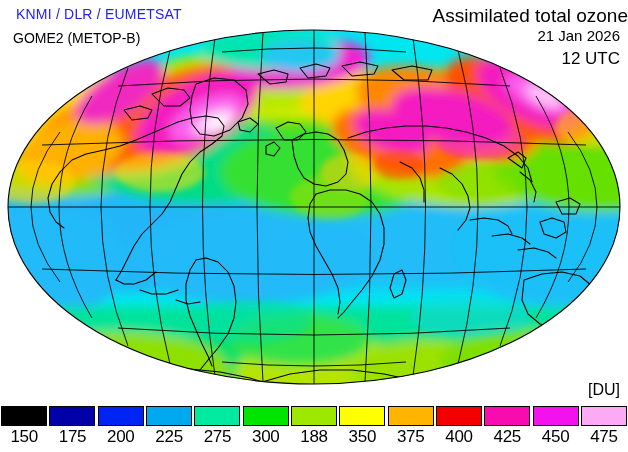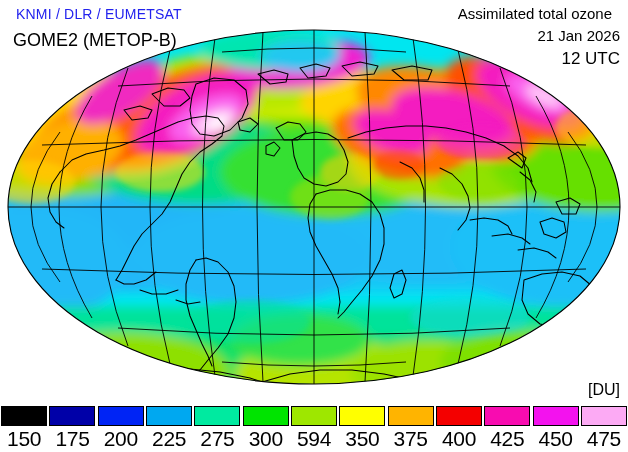--- a/index.html
+++ b/index.html
@@ -8,36 +8,36 @@
     background:#ffffff;
     font-family:"Liberation Sans", sans-serif;
     overflow:hidden;
     position:relative;
   }
   #root{position:relative;width:628px;height:320px;}
 
   
   .hdr{position:absolute;white-space:nowrap;}
   #credit{left:16px;top:6px;font-size:14px;color:#2222ee;letter-spacing:.2px;}
-  #instrument{left:13px;top:30px;font-size:18px;color:#000;}
-  #title-right{right:16px;top:5px;font-size:15px;color:#000;text-align:center;}
+  #instrument{left:13px;top:30px;font-size:14px;color:#000;}
+  #title-right{right:0;top:5px;font-size:19px;color:#000;text-align:center;}
   #date-right{right:8px;top:27px;font-size:15px;color:#000;text-align:left;}
   #utc-right{right:8px;top:49px;font-size:17px;color:#000;text-align:center;}
 
   
   #map-wrap{position:absolute;left:0px;top:22px;width:628px;height:374px;}
   #map-svg{display:block;}
 
   
   #du-label{position:absolute;right:8px;top:381px;font-size:16px;color:#000000;}
   #colorbar{position:absolute;left:0px;top:406px;width:628px;height:46px;
             display:flex;align-items:flex-start;}
   .cb-cell{flex:1 1 0;display:flex;flex-direction:column;align-items:center;}
   .cb-swatch{width:46px;height:20px;border:1px solid #000;box-sizing:border-box;}
-  .cb-tick{font-size:21px;color:#000;margin-top:1px;letter-spacing:-0.3px;}
+  .cb-tick{font-size:17px;color:#000;margin-top:1px;letter-spacing:-0.3px;}
 </style>
 </head>
 <body>
 
 <div id="root">
 
   <div class="hdr" id="credit">KNMI / DLR / EUMETSAT</div>
   <div class="hdr" id="instrument">GOME2 (METOP-B)</div>
   <div class="hdr" id="title-right">Assimilated total ozone</div>
   <div class="hdr" id="date-right">21 Jan 2026</div>
@@ -248,21 +248,21 @@
       <div class="cb-cell">
         <div class="cb-swatch" style="background: rgb(0, 234, 160);"></div>
         <div class="cb-tick">275</div>
       </div>
       <div class="cb-cell">
         <div class="cb-swatch" style="background: rgb(0, 228, 0);"></div>
         <div class="cb-tick">300</div>
       </div>
       <div class="cb-cell">
         <div class="cb-swatch" style="background: rgb(158, 231, 0);"></div>
-        <div class="cb-tick">594</div>
+        <div class="cb-tick">188</div>
       </div>
       <div class="cb-cell">
         <div class="cb-swatch" style="background: rgb(255, 255, 0);"></div>
         <div class="cb-tick">350</div>
       </div>
       <div class="cb-cell">
         <div class="cb-swatch" style="background: rgb(255, 180, 0);"></div>
         <div class="cb-tick">375</div>
       </div>
       <div class="cb-cell">

